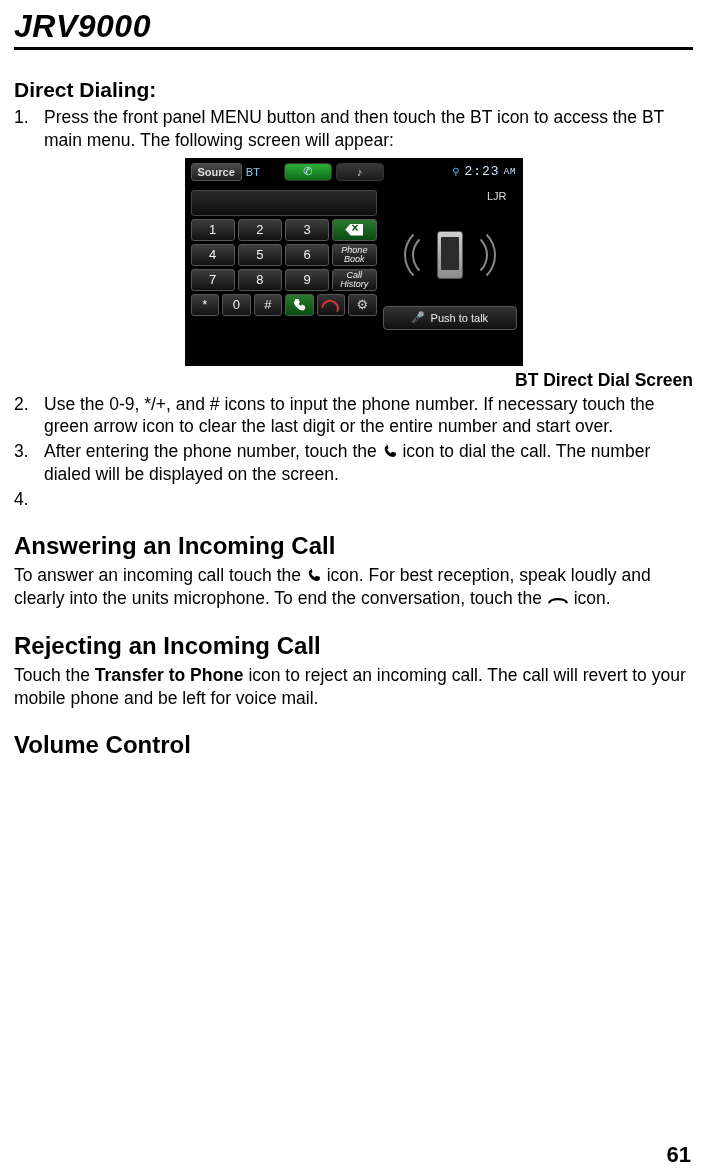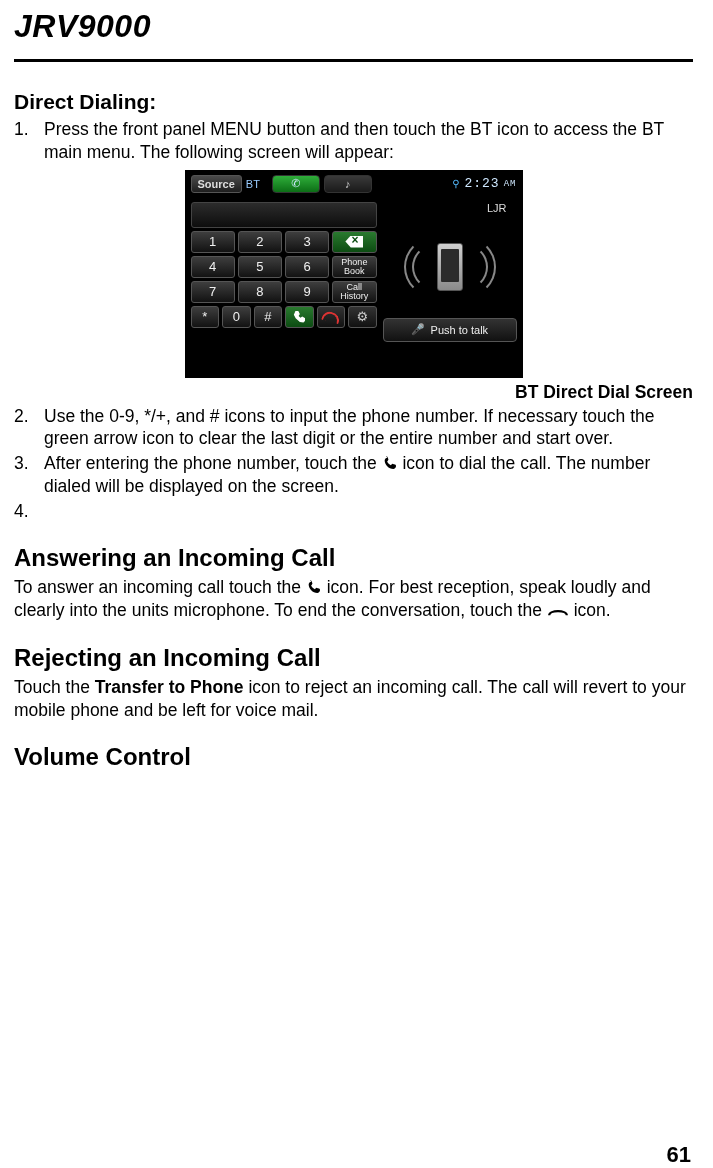--- a/index.html
+++ b/index.html
@@ -1,45 +1,45 @@
 <!DOCTYPE html>
 <html><head>
 <meta charset="utf-8">
 <style>
   * { box-sizing: border-box; margin: 0; padding: 0; }
   html, body { width: 713px; height: 1168px; background: #fff; font-family: "Myriad Pro", "Segoe UI", Arial, sans-serif; color: #000; }
   .page { padding: 8px 20px 0 14px; position: relative; height: 100%; }
-  .title-bar { border-bottom: 3px solid #000; padding-bottom: 14px; margin-bottom: 28px; }
+  .title-bar { border-bottom: 3px solid #000; padding-bottom: 2px; margin-bottom: 28px; }
   .title-bar h1 { font-size: 32px; font-weight: 700; font-style: italic; letter-spacing: 0.5px; }
   .section-h { font-size: 21px; font-weight: 700; margin-bottom: 4px; }
   .section-h.big { font-size: 24px; margin-top: 22px; }
   ol { list-style: none; padding-left: 0; }
   ol li { display: flex; font-size: 17.5px; line-height: 1.3; margin-bottom: 2px; }
   ol li .num { min-width: 30px; }
   .body-p { font-size: 17.5px; line-height: 1.3; }
   .caption { text-align: right; font-weight: 700; font-size: 17.5px; margin: 4px 0 2px; }
   .inline-icon { display: inline-block; vertical-align: -2px; }
   .pagenum { position: absolute; right: 22px; bottom: 0; font-size: 22px; font-weight: 600; }
 
   
   .screenshot { width: 338px; height: 208px; background: #000; margin: 6px auto 2px; position: relative; font-family: Arial, sans-serif; color:#fff; }
   .ss-top { height: 28px; display:flex; align-items:center; padding:0 6px; gap:4px; }
   .src-btn { background: linear-gradient(#4a4a4a,#1e1e1e); border:1px solid #555; border-radius:3px; padding:2px 6px; font-size:11px; font-weight:bold; color:#ddd; }
-  .bt-label { font-size:11px; color:#9cf; margin-right:8px; }
+  .bt-label { font-size:11px; color:#9cf; margin-right:20px; }
   .pill { border-radius:4px; height:18px; display:flex; align-items:center; justify-content:center; border:1px solid #333; }
   .pill.green { background: linear-gradient(#2fae3a,#0c6e16); width:48px; }
   .pill.grey  { background: linear-gradient(#3a3a3a,#1a1a1a); width:48px; }
   .clock { margin-left:auto; font-size:13px; color:#cfe8ff; font-family: "Courier New", monospace; letter-spacing:1px; display:flex; align-items:center; gap:4px;}
   .clock .bt-ic { font-size:10px; color:#5bf; }
   .ss-body { display:flex; height:148px; }
   .dial-area { width: 196px; padding:4px 4px 4px 6px; display:flex; flex-direction:column; gap:3px;}
   .num-display { height:26px; background: linear-gradient(#2c2c2c,#0d0d0d); border:1px solid #444; border-radius:3px;}
   .keyrow { display:flex; gap:3px; }
   .key { flex:1; height:22px; background: linear-gradient(#3e3e3e,#121212); border:1px solid #555; border-radius:3px; display:flex; align-items:center; justify-content:center; font-size:13px; color:#f0f0f0; font-family:"Arial Narrow",Arial,sans-serif;}
-  .key.wide { flex:1; font-size:9px; line-height:1; text-align:center; }
+  .key.wide { flex:1; font-size:9px; line-height:1; text-align:center;font-style:italic; }
   .key.bksp { background: linear-gradient(#2a7a2f,#0c4c12); }
   .key.call { background: linear-gradient(#2a7a2f,#0c4c12); }
   .key.end  { background: linear-gradient(#333,#111); }
   .key.gear { background: linear-gradient(#333,#111); }
   .right-area { flex:1; padding:4px 6px 4px 2px; display:flex; flex-direction:column; align-items:center; justify-content:space-between;}
   .dev-name { font-size:11px; color:#ddd; align-self:flex-end; margin-right:10px; margin-bottom:2px;padding-left:7px;}
   .phone-img { width:80px; height:70px; position:relative; display:flex; align-items:center; justify-content:center;}
   .arc { position:absolute; border:2px solid #888; border-radius:50%; border-top-color:transparent; border-bottom-color:transparent;}
   .arc.l1{width:60px;height:60px;left:-6px;border-right-color:transparent;}
   .arc.l2{width:46px;height:46px;left:2px;border-right-color:transparent;}

